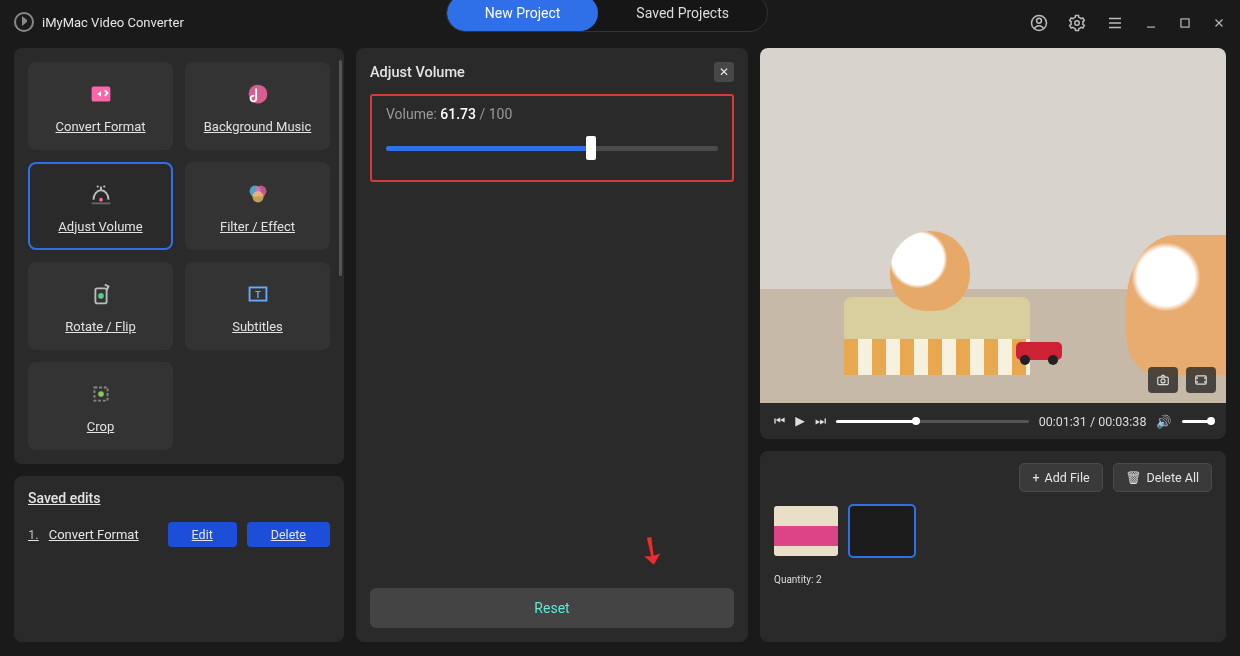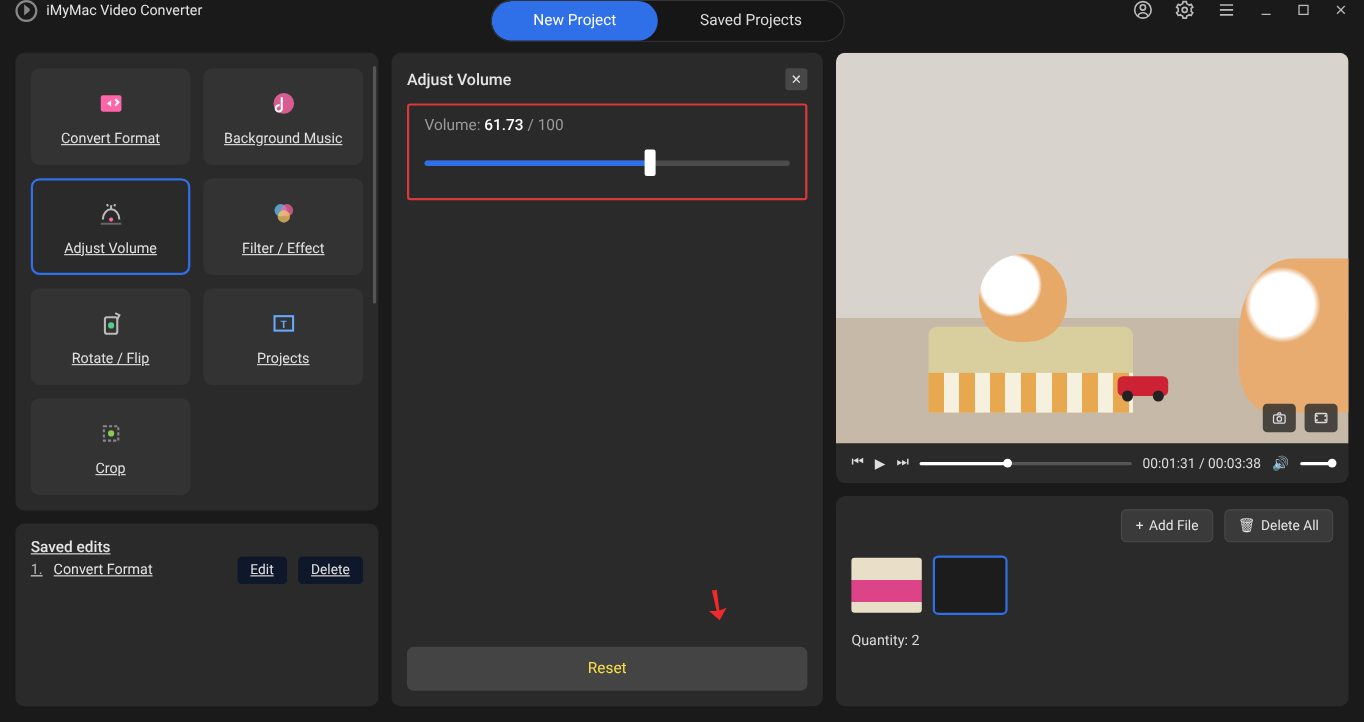--- a/index.html
+++ b/index.html
@@ -1,18 +1,18 @@
 <!DOCTYPE html>
 <html><head>
 <meta charset="utf-8">
 <style>
   * { box-sizing: border-box; margin: 0; padding: 0; font-family: -apple-system, BlinkMacSystemFont, "Segoe UI", Roboto, sans-serif; }
   body { width: 1240px; height: 656px; background: #1a1a1a; color: #e5e5e5; overflow: hidden; }
 
-  .titlebar { display:flex; align-items:flex-start; height:48px; padding:0 14px; }
+  .titlebar { display:flex; align-items:flex-end; height:48px; padding:16px 14px; }
   .app-title { display:flex; align-items:center; gap:8px; font-size:13px; color:#e5e5e5; }
   .app-logo { width:20px; height:20px; border-radius:50%; border:2px solid #888; position:relative; }
   .app-logo::after{content:'';position:absolute;inset:4px;border-left:5px solid #888;border-top:4px solid transparent;border-bottom:4px solid transparent;left:6px;top:2px;}
   .segmented { display:flex; margin:0 auto; background:#161616; border-radius:22px; border:1px solid #333; overflow:hidden; }
   .segmented button { padding:10px 38px; background:transparent; border:none; color:#ddd; font-size:14px; cursor:pointer; }
   .segmented button.active { background:#2f6fe8; border-radius:22px; color:#fff; }
   .win-ctrls { display:flex; align-items:center; gap:20px; color:#bbb; }
   .win-ctrls .ico { cursor:pointer; display:inline-flex; }
 
   .layout { display:flex; gap:12px; padding:0 14px 14px 14px; height:608px; }
@@ -20,44 +20,44 @@
   .left-col { width:330px; display:flex; flex-direction:column; gap:12px;text-decoration:underline; }
   .panel { background:#2a2a2a; border-radius:8px; padding:14px; position:relative; }
   .tools { display:grid; grid-template-columns:1fr 1fr; gap:12px; }
   .tool { background:#333333; border-radius:8px; height:88px; display:flex; flex-direction:column; align-items:center; justify-content:center; gap:10px; cursor:pointer; font-size:13px; color:#e2e2e2; }
   .tool.active { background:#2a2a2a; border:2px solid #2f6fe8; }
   .tool svg{ width:30px; height:30px; }
 
   .scroll-ind { position:absolute; right:2px; top:12px; bottom:12px; width:3px; }
   .scroll-ind::before{content:'';position:absolute;top:0;height:55%;width:3px;background:#555;border-radius:2px;}
 
-  .saved-edits h3 { font-size:14px; font-weight:500; }
+  .saved-edits h3 { font-size:14px; font-weight:500; margin-bottom:16px; }
   .saved-row { display:flex; align-items:center; gap:10px; font-size:13px; }
   .saved-row .num{ color:#bbb;}
   .saved-row .name{ flex:1; }
-  .pill-btn { background:#0f172a; border:none; color:#e5e5e5; padding:5px 12px; border-radius:4px; font-size:12.5px; cursor:pointer; }
+  .pill-btn { background:#1d4ed8; border:none; color:#e5e5e5; padding:5px 24px; border-radius:4px; font-size:12.5px; cursor:pointer; }
 
   .center-col { width:392px; display:flex; flex-direction:column; }
   .center-panel { flex:1; background:#2a2a2a; border-radius:8px; padding:14px; display:flex; flex-direction:column; }
   .panel-head { display:flex; align-items:center; justify-content:space-between; margin-bottom:12px; }
   .panel-head h3 { font-size:14.5px; font-weight:500; }
   .close-btn { width:20px; height:20px; background:#474747; border-radius:3px; display:flex;align-items:center;justify-content:center; cursor:pointer; font-size:12px; }
 
   .vol-box { border:2px solid #d93939; padding:10px 14px 26px 14px; border-radius:3px; }
   .vol-label { font-size:14px; color:#9a9a9a; }
   .vol-label b { color:#fff; font-weight:500; }
   .vol-slider { margin-top:20px; position:relative; height:12px; }
   .vol-slider .track { position:absolute; top:4px; left:0; right:0; height:5px; background:#4b4b4b; border-radius:3px; }
   .vol-slider .fill { position:absolute; top:4px; left:0; height:5px; background:#2f6fe8; border-radius:3px; }
   .vol-slider .thumb { position:absolute; top:-6px; width:10px; height:24px; background:#fff; border-radius:2px; transform:translateX(-5px);}
 
   .arrow-annot { position:absolute; color:#ef2a2a; font-size:38px; transform:rotate(35deg); pointer-events:none; }
 
   .action-row { display:flex; gap:18px; margin-top:auto; padding-top:14px;}
-  .action-row button { flex:1; padding:12px 0; border:none; border-radius:6px; font-size:14px; cursor:pointer; background:#444; color:#fde047;}
+  .action-row button { flex:1; padding:12px 0; border:none; border-radius:6px; font-size:14px; cursor:pointer; background:#444; color:#5eead4;}
   .action-row button.primary { background:#2f6fe8; color:#fff; }
 
   .right-col { flex:1; display:flex; flex-direction:column; gap:12px; }
   .preview { background:#2a2a2a; border-radius:8px; padding:0; overflow:hidden; }
   .video-area { height:355px; background:#000; position:relative; }
   .video-scene { position:absolute; inset:0; }
   
   .scene-bg { position:absolute; inset:0; background:linear-gradient(#d9d3cd 0 68%, #c6b9a7 68% 100%); }
   .scratcher { position:absolute; bottom:8%; left:18%; width:40%; height:22%; background:#d8ce9e; border-radius:8px 8px 0 0; }
   .scratcher::after{content:'';position:absolute;bottom:0;left:0;right:0;height:45%;background:repeating-linear-gradient(90deg,#e8a84f 0 14px,#f6f1df 14px 28px);}
@@ -79,21 +79,21 @@
   .vol-mini { width:30px; height:3px; background:#fff; border-radius:2px; position:relative;}
   .vol-mini::after{content:'';position:absolute;right:-3px;top:-2.5px;width:8px;height:8px;border-radius:50%;background:#fff;}
 
   .filelist { background:#2a2a2a; border-radius:8px; padding:12px 14px; flex:1; }
   .file-actions { display:flex; justify-content:flex-end; gap:10px; margin-bottom:14px;}
   .file-actions button { background:#3a3a3a; border:1px solid #4a4a4a; color:#e5e5e5; padding:6px 12px; border-radius:5px; font-size:12.5px; cursor:pointer; display:flex; align-items:center; gap:5px;}
   .thumbs { display:flex; gap:12px; margin-bottom:18px;}
   .thumb { width:64px; height:50px; background:#1c1c1c; border-radius:3px; cursor:pointer; position:relative; overflow:hidden;}
   .thumb.t1 { background:linear-gradient(#e9dfc8 0 40%, #d48 40% 80%, #e9dfc8 80%);}
   .thumb.selected { outline:2px solid #2f6fe8;}
-  .qty { font-size:13px; color:#ddd; }
+  .qty { font-size:10px; color:#ddd; }
 
   svg{display:block;}
 </style>
 </head>
 <body>
 
 <div class="titlebar">
   <div class="app-title">
     <span class="app-logo"></span>
     <span>iMyMac Video Converter</span>
@@ -194,21 +194,21 @@
             </span>
             <span>Rotate / Flip</span>
           </div>
           <div class="tool">
             <span>
               <svg viewBox="0 0 32 32">
                 <rect x="7" y="9" width="18" height="14" fill="none" stroke="#6af" stroke-width="2"></rect>
                 <text x="16" y="20" text-anchor="middle" fill="#6af" font-size="10" font-weight="bold">T</text>
               </svg>
             </span>
-            <span>Projects</span>
+            <span>Subtitles</span>
           </div>
           <div class="tool">
             <span>
               <svg viewBox="0 0 32 32">
                 <rect x="9" y="9" width="14" height="14" fill="none" stroke="#888" stroke-width="2" stroke-dasharray="3 2"></rect>
                 <circle cx="16" cy="16" r="3" fill="#8c5"></circle>
               </svg>
             </span>
             <span>Crop</span>
           </div>

